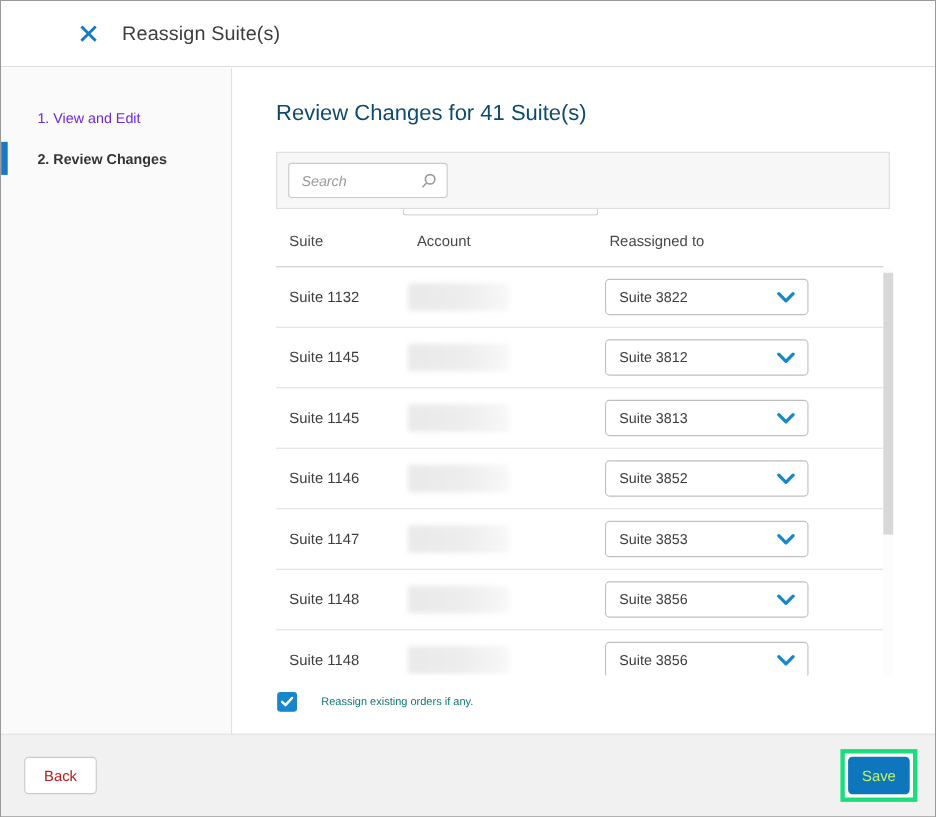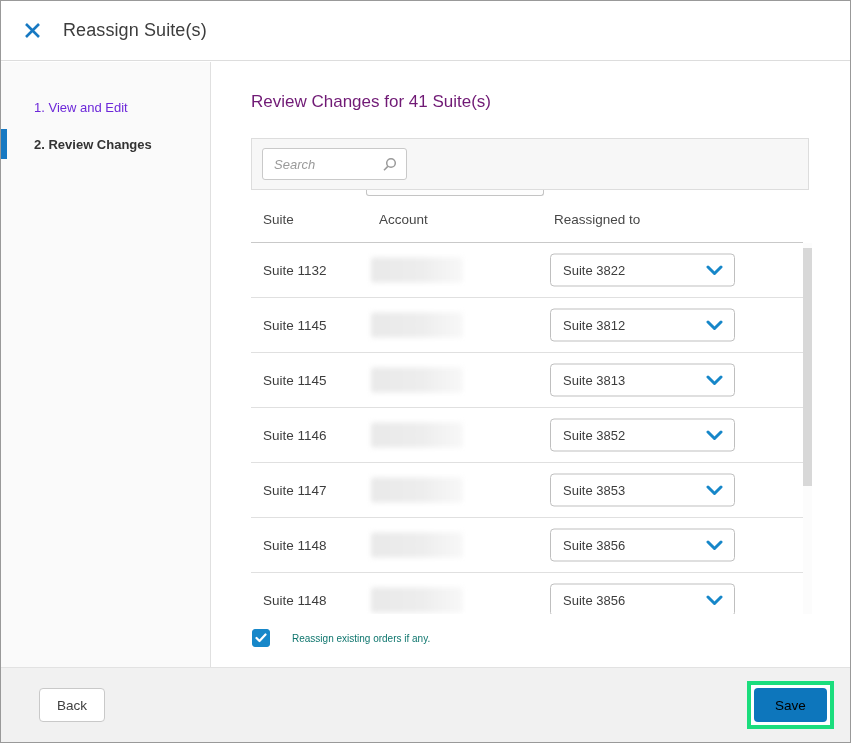--- a/index.html
+++ b/index.html
@@ -2,34 +2,34 @@
 <html><head>
 <meta charset="utf-8">
 <style>
   * { box-sizing: border-box; margin: 0; padding: 0; }
   html,body { width: 851px; height: 743px; }
   body { font-family: "Liberation Sans", sans-serif; background: #fff; }
 
   .modal { position: relative; width: 851px; height: 743px; border: 1px solid #999; background: #fff; overflow: hidden; }
 
   
-  .header { position: absolute; top: 0; left: 0; right: 0; height: 60px; background: #fff; border-bottom: 1px solid #ddd; display: flex; align-items: center; }
+  .header { position: absolute; top: 0; left: 0; right: 0; height: 60px; background: #fff; border-bottom: 1px solid #ddd; display: flex; align-items: center; padding-left: 48px; }
   .close-btn { margin-left: 19px; width: 24px; height: 24px; background: none; border: none; cursor: pointer; display: flex; align-items: center; justify-content: center; }
   .header-title { margin-left: 19px; font-size: 18px; color: #3d3d3d; letter-spacing: 0.1px; }
 
   
   .body { position: absolute; top: 61px; left: 0; right: 0; bottom: 75px; }
   .sidebar { position: absolute; top: 0; left: 0; width: 210px; height: 100%; background: #fafafa; border-right: 1px solid #e0e0e0; }
   .step { position: absolute; left: 33px; font-size: 13px; background: none; border: none; cursor: pointer; font-family: inherit; }
   .step-1 { top: 38px; color: #6d28d9; }
   .step-2 { top: 75px; color: #333; font-weight: bold; }
   .active-indicator { position: absolute; top: 67px; left: 0; width: 6px; height: 30px; background: #1779c2; }
 
   .main { position: absolute; top: 0; left: 211px; right: 0; height: 100%; background: #fff; }
-  .main-title { position: absolute; top: 30px; left: 39px; font-size: 17px; font-weight: 400; color: #701a75; }
+  .main-title { position: absolute; top: 30px; left: 39px; font-size: 20px; font-weight: 400; color: #0c4a6e; }
 
   
   .toolbar { position: absolute; top: 76px; left: 39px; width: 558px; height: 52px; background: #f7f7f7; border: 1px solid #ddd; }
   .search-box { position: absolute; top: 9px; left: 10px; width: 145px; height: 32px; background: #fff; border: 1px solid #c9c9c9; border-radius: 3px; display: flex; align-items: center; }
   .search-box input { flex: 1; min-width: 0; border: none; outline: none; background: transparent; font-family: inherit; font-size: 13px; color: #3d3d3d; padding: 0 4px 0 11px; }
   .search-box input::placeholder { font-style: italic; color: #9a9a9a; }
   .search-icon { margin-right: 9px; display: flex; }
   .count-btn { position: absolute; top: 9px; right: 10px; width: 93px; height: 32px; background: #e3e3e3; border: 1px solid #c9c9c9; border-radius: 3px; color: #8f8f8f; font-size: 13px; font-family: inherit; }
 
   
@@ -55,23 +55,23 @@
   .scroll-track { position: absolute; top: 181px; left: 591px; width: 9px; height: 371px; background: #fcfcfc; }
   .scroll-thumb { position: absolute; top: 186px; left: 591px; width: 9px; height: 238px; background: #d8d8d8; }
 
   
   .checkbox-row { position: absolute; top: 567px; left: 40px; display: flex; align-items: center; }
   .checkbox { width: 18px; height: 18px; background: #1787c9; border: 1px solid #1787c9; border-radius: 3px; display: flex; align-items: center; justify-content: center; cursor: pointer; }
   .checkbox-label { margin-left: 22px; font-size: 10px; color: #0f766e; }
 
   
   .footer { position: absolute; bottom: 0; left: 0; right: 0; height: 75px; background: #f1f1f1; border-top: 1px solid #e2e2e2; }
-  .back-btn { position: absolute; left: 38px; top: 20px; width: 66px; height: 34px; background: #fff; border: 1px solid #c9c9c9; border-radius: 4px; font-size: 13.5px; color: #404040; font-family: inherit; cursor: pointer; }
+  .back-btn { position: absolute; left: 21px; top: 20px; width: 66px; height: 34px; background: #fff; border: 1px solid #c9c9c9; border-radius: 4px; font-size: 13.5px; color: #b91c1c; font-family: inherit; cursor: pointer; }
   .save-highlight { position: absolute; right: 16px; top: 13px; border: 4px solid #1bdd7d; background: #fff; padding: 3px; }
-  .save-btn { display: block; width: 73px; height: 34px; background: #0d76bc; border: none; border-radius: 4px; color: #000000; font-size: 13.5px; font-family: inherit; cursor: pointer; }
+  .save-btn { display: block; width: 56px; height: 34px; background: #0d76bc; border: none; border-radius: 4px; color: #bef264; font-size: 13.5px; font-family: inherit; cursor: pointer; }
 </style>
 </head>
 <body>
 
 <div class="modal">
 
   <div class="header">
     <button class="close-btn">
       <span style="display:flex;">
         <svg width="17" height="17" viewBox="0 0 17 17">

